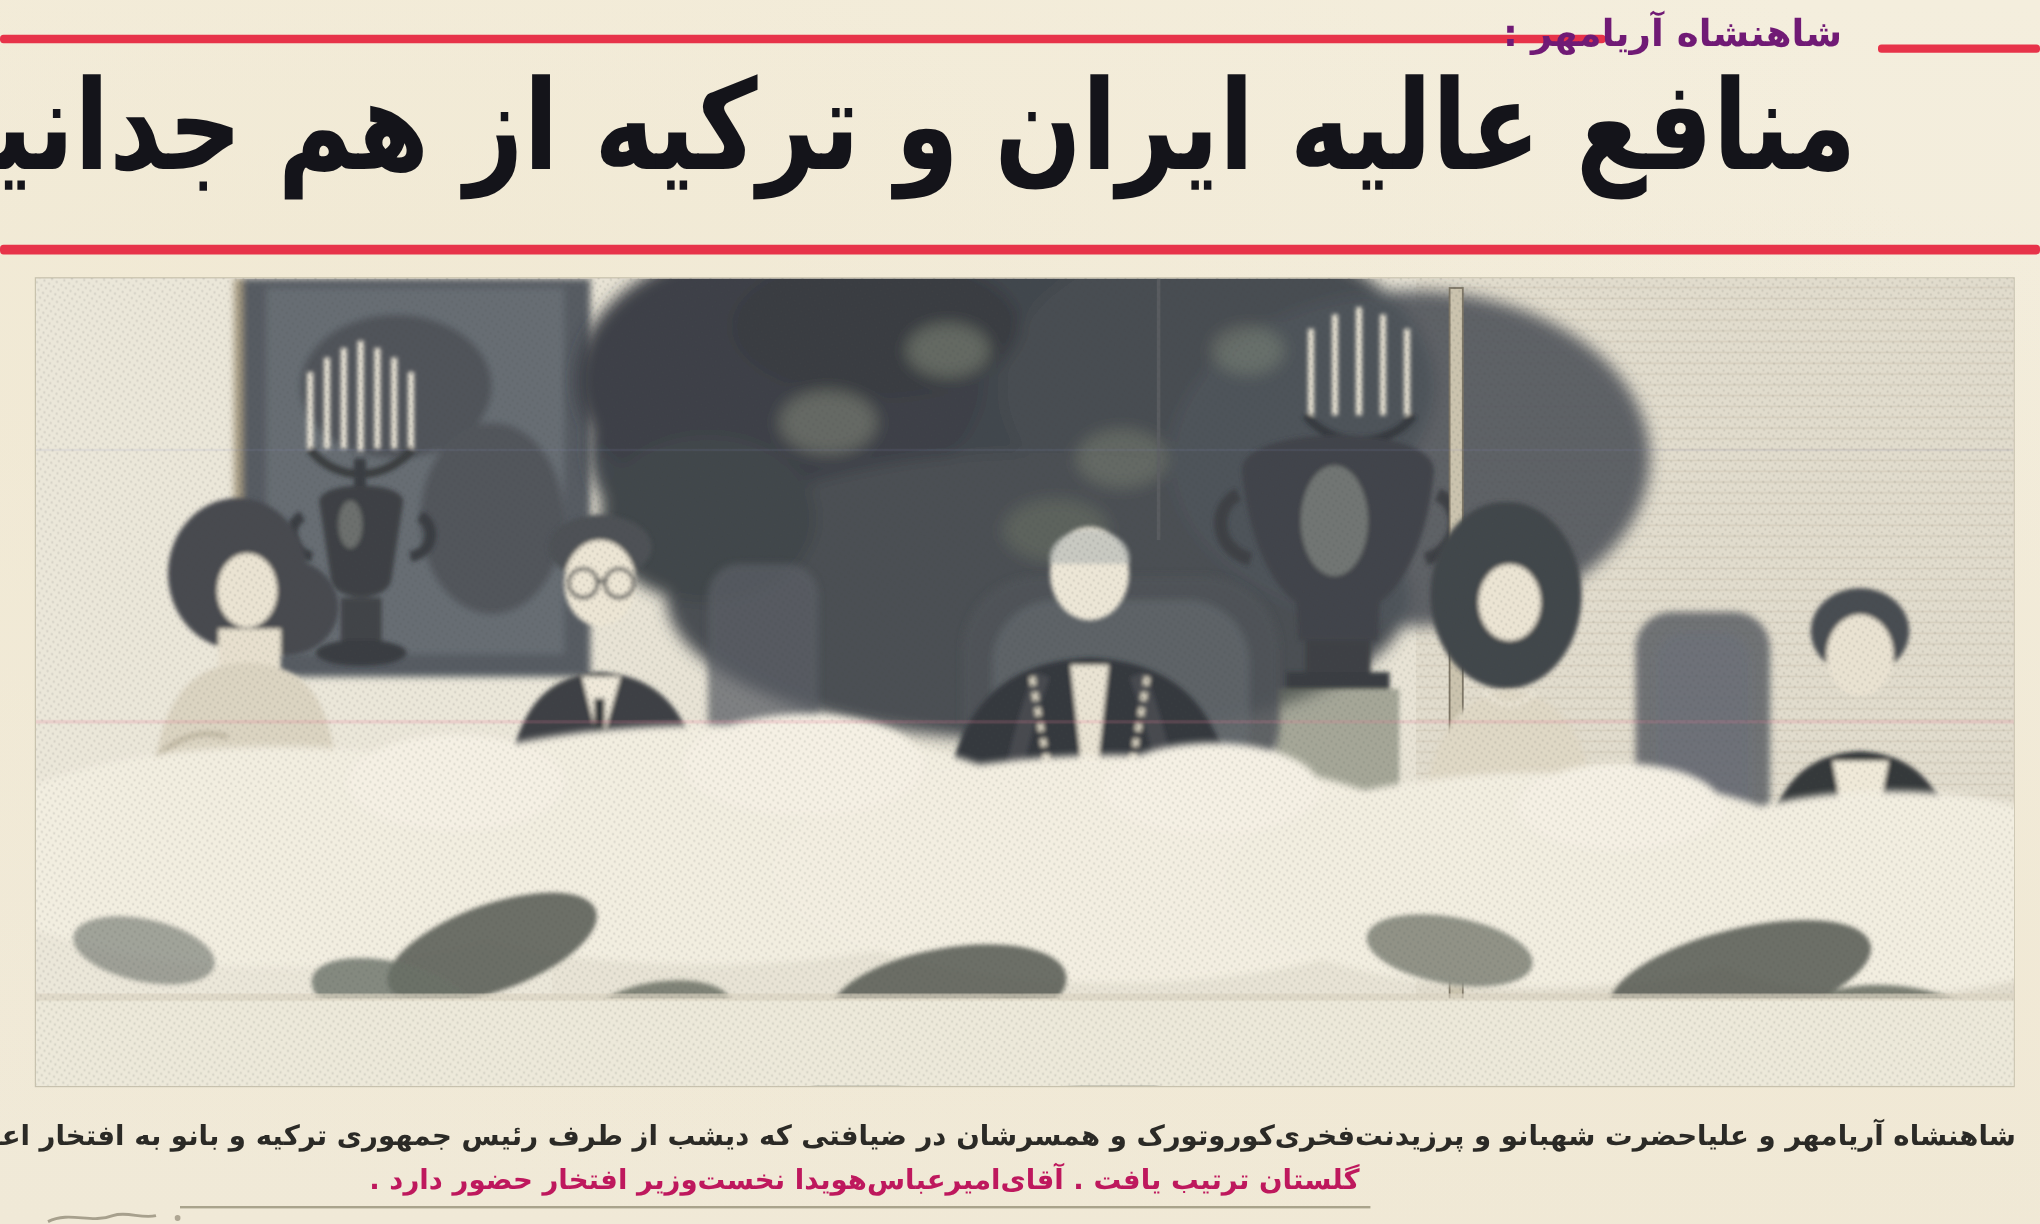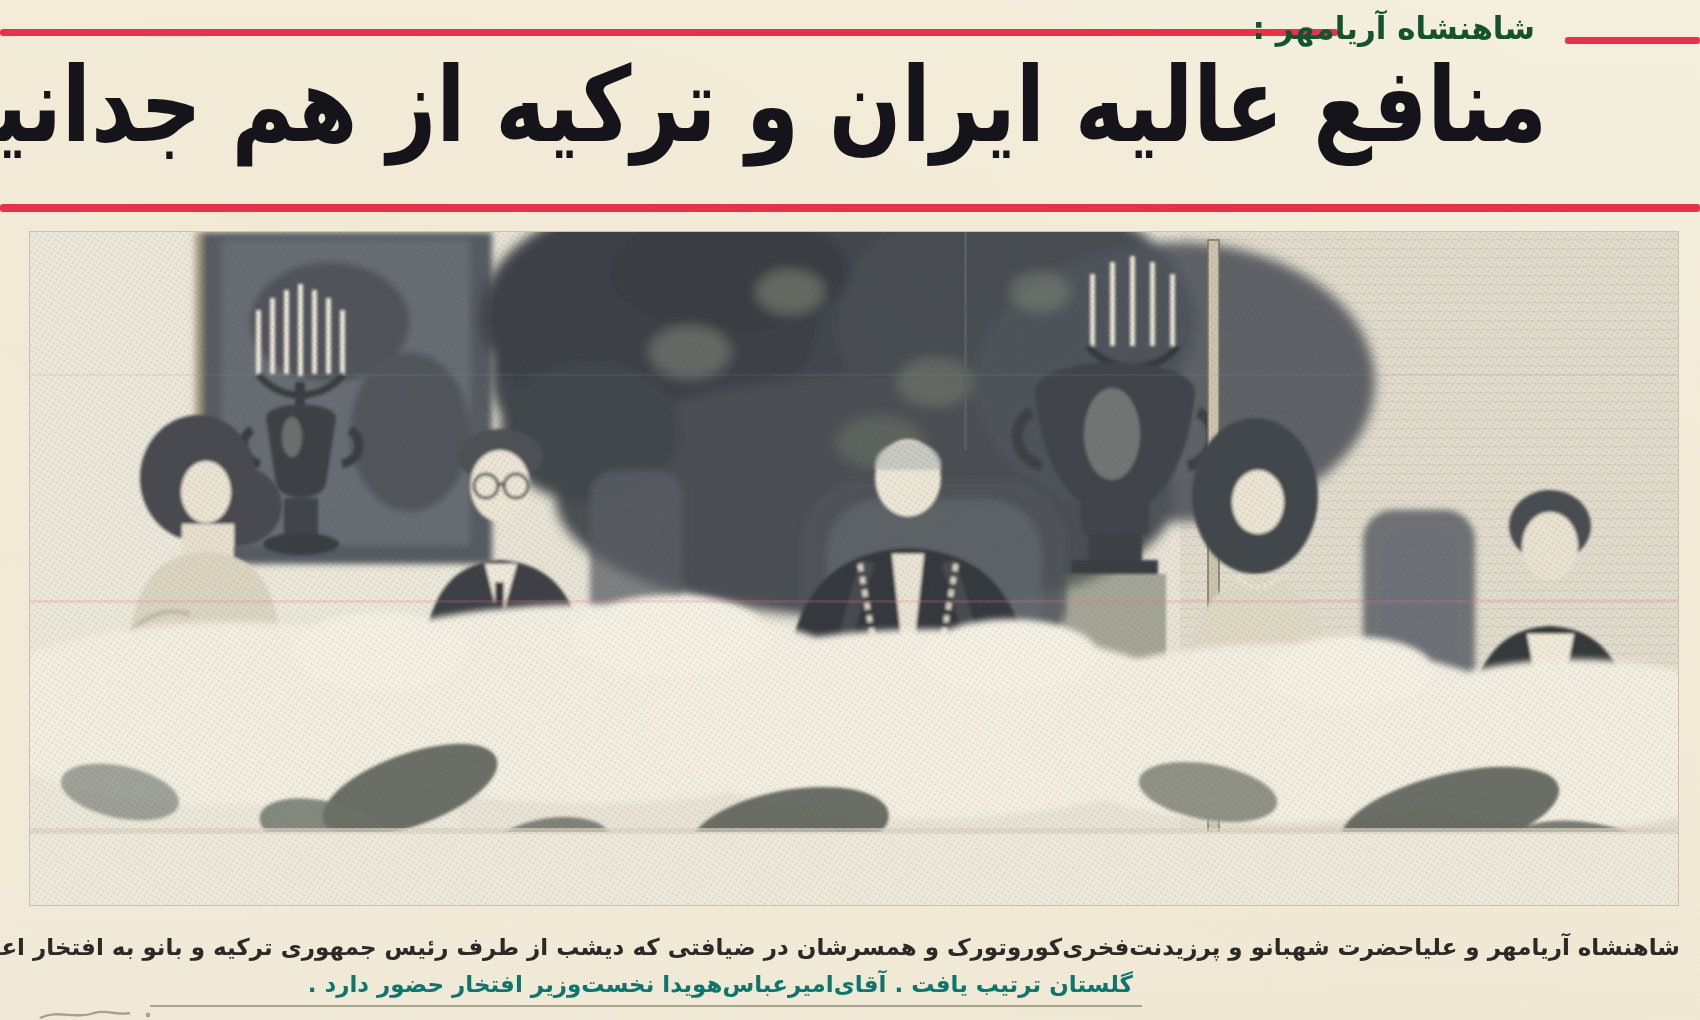--- a/index.html
+++ b/index.html
@@ -10,40 +10,40 @@
       radial-gradient(1300px 700px at 18% 28%, rgba(238,228,202,.45), rgba(0,0,0,0)),
       radial-gradient(1100px 600px at 85% 75%, rgba(240,231,208,.4), rgba(0,0,0,0)),
       linear-gradient(#f4eedd,#f0e9d7);
   }
   .rule{position:absolute;background:#e73349;border-radius:3px}
   .rule-top-left{left:0;top:29px;width:1338px;height:7px}
   .rule-top-right{left:1565px;top:37px;width:135px;height:7px}
   .rule-main{left:0;top:204px;width:1700px;height:8px}
   .kicker{
     position:absolute;top:10px;right:165px;direction:rtl;white-space:nowrap;
-    font-size:31px;font-weight:bold;color:#14532d;
+    font-size:31px;font-weight:bold;color:#701a75;
   }
   .headline{
     position:absolute;top:44px;left:0;width:1700px;text-align:center;direction:rtl;
     font-size:104px;font-weight:bold;color:#14141a;white-space:nowrap;
     transform:scaleX(.82);transform-origin:50% 50%;
   }
   .photo{
     position:absolute;left:30px;top:232px;width:1648px;height:673px;
     box-shadow:0 0 0 1px rgba(95,88,70,.28), 0 0 18px rgba(120,110,85,.15) inset;
     background:#e9e5d8;overflow:hidden;
   }
   .photo svg{display:block;width:100%;height:100%}
   .caption-line1{
     position:absolute;top:934px;left:20px;width:1660px;direction:rtl;text-align:center;
     font-size:23px;font-weight:700;color:#2b2a26;white-space:nowrap;
   }
   .caption-line2{
     position:absolute;top:971px;right:567px;direction:rtl;
-    font-size:23px;font-weight:700;color:#0f766e;white-space:nowrap;
+    font-size:23px;font-weight:700;color:#be185d;white-space:nowrap;
   }
   .caption-rule{
     position:absolute;top:1005px;left:150px;width:992px;height:2px;
     background:rgba(112,105,78,.55);
   }
   .margin-scribble{position:absolute;left:36px;top:1006px;width:130px;height:14px;overflow:hidden}
 </style>
 </head>
 <body>
 

